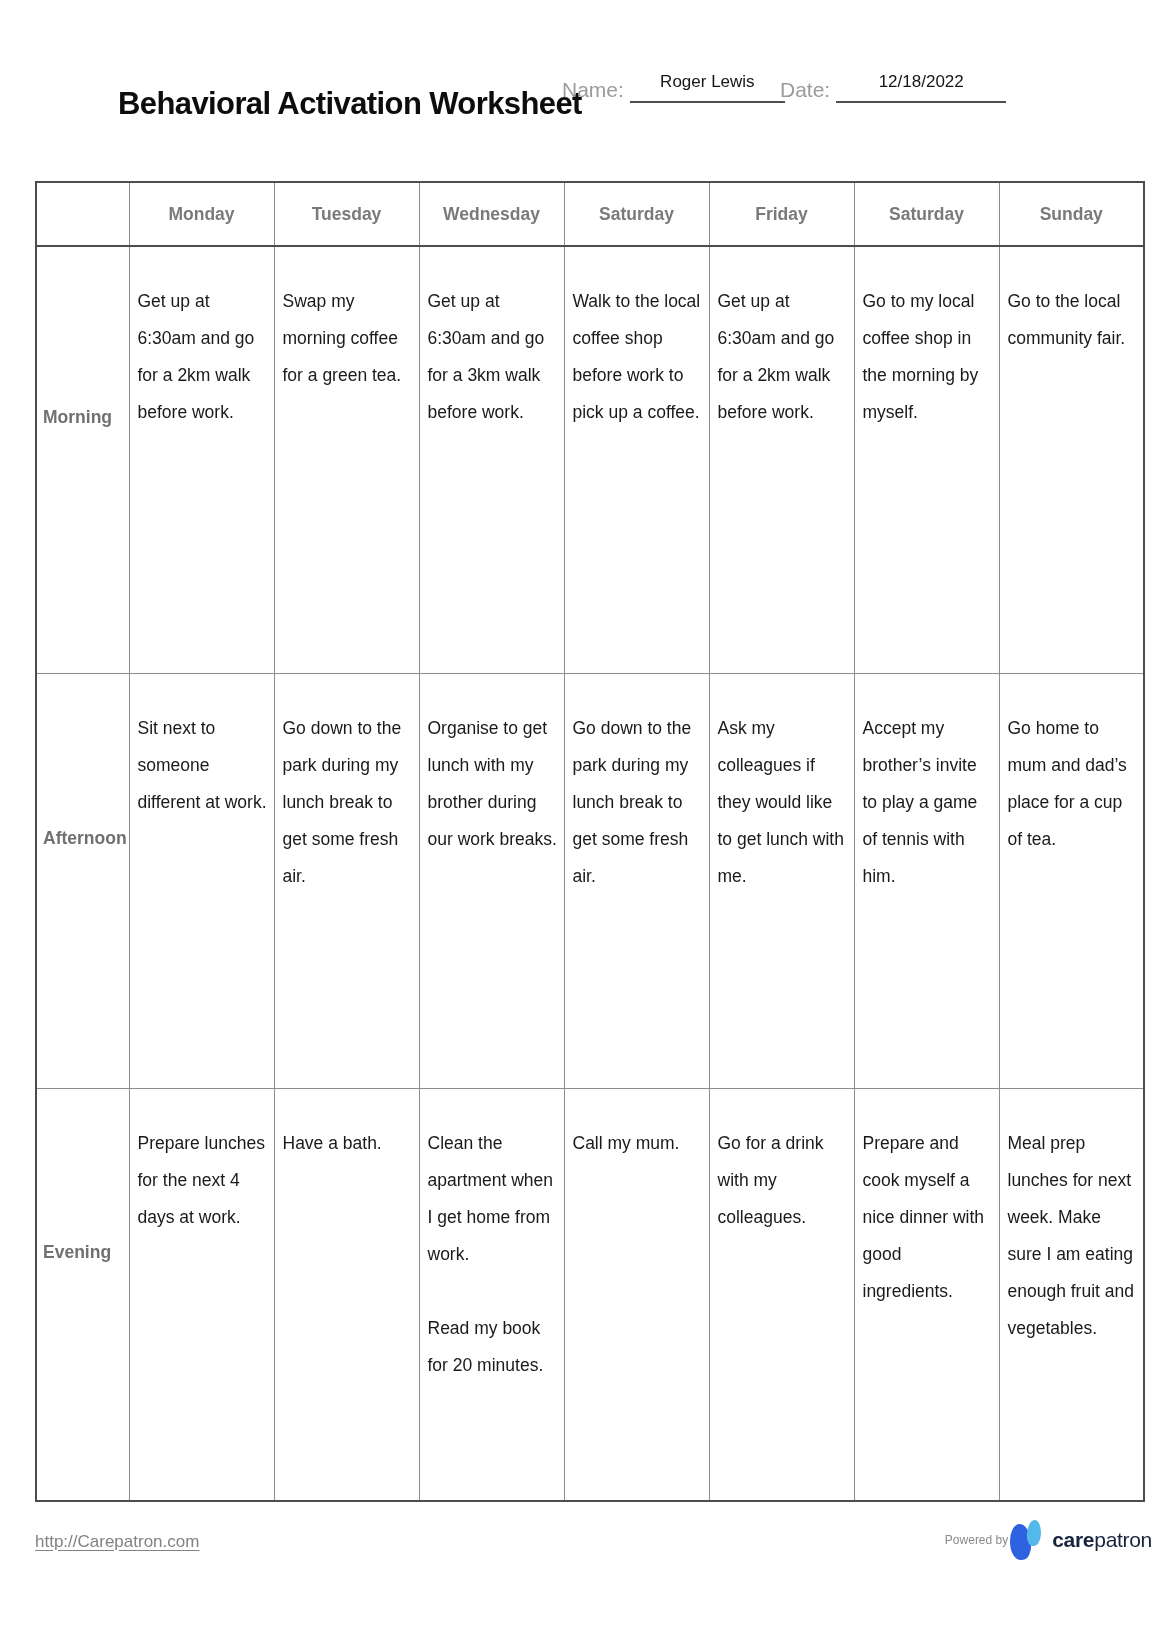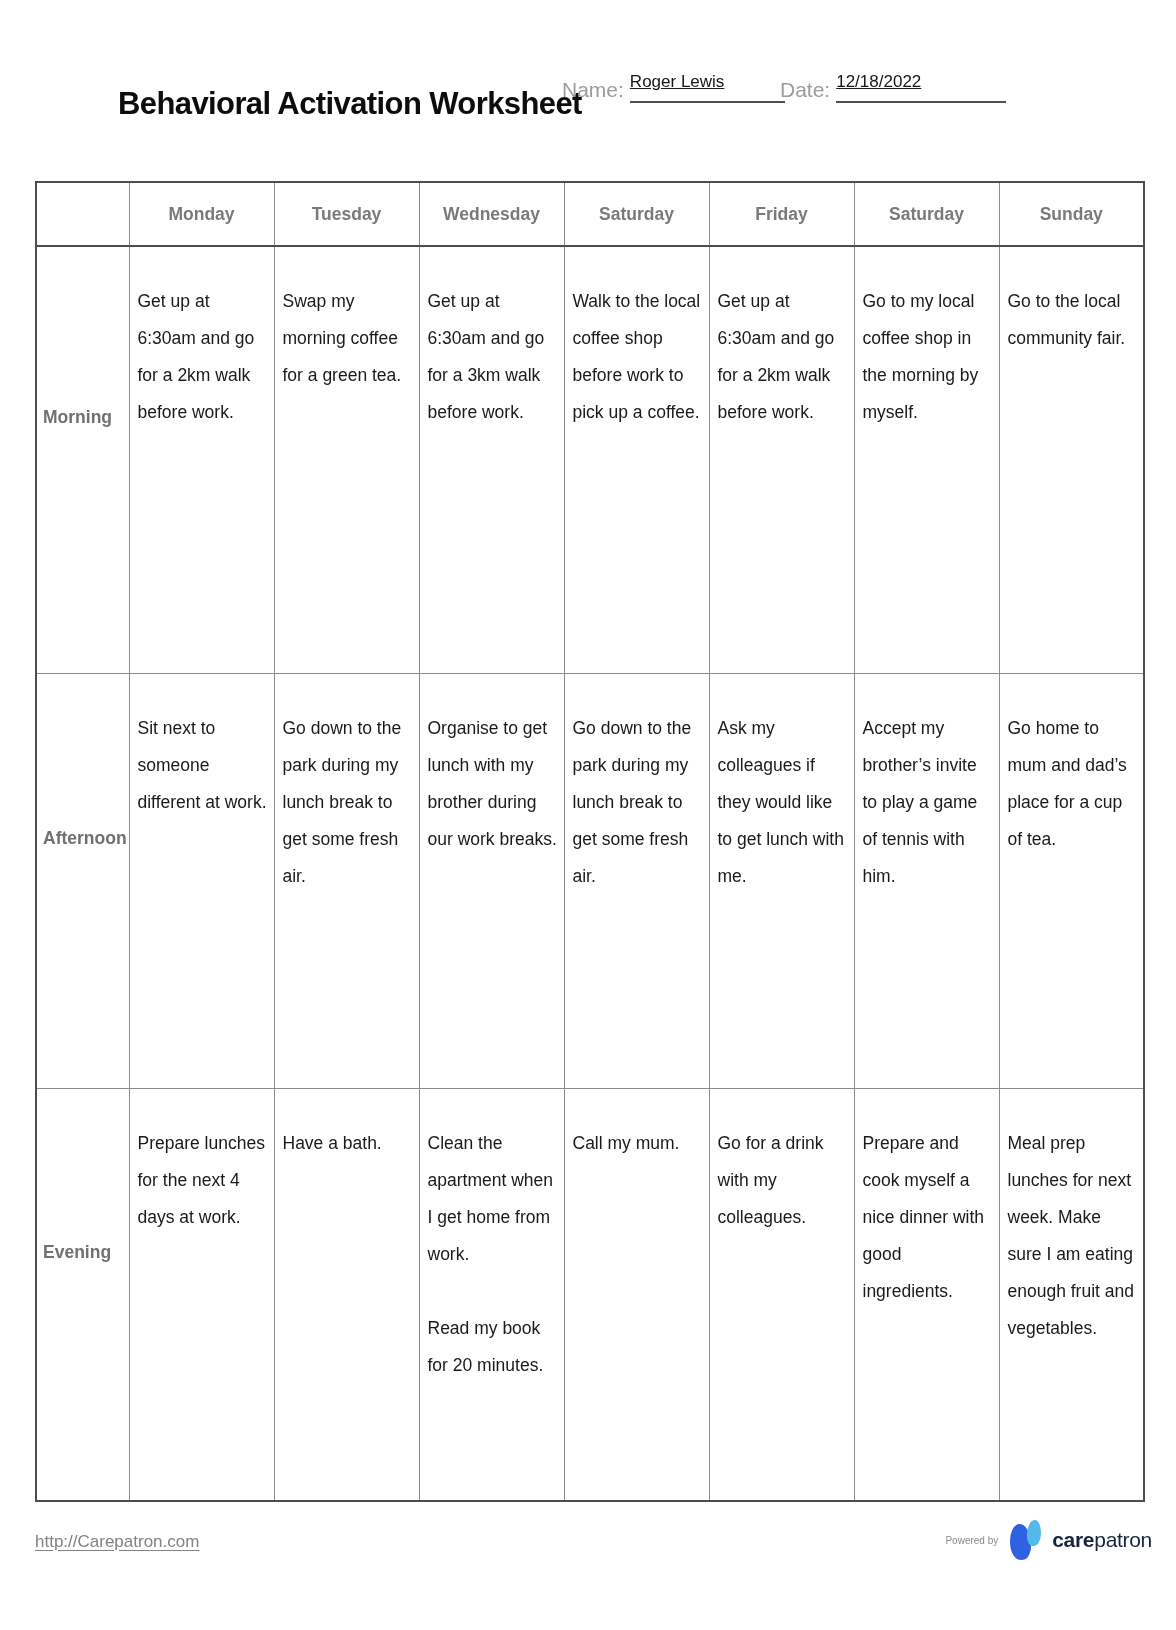--- a/index.html
+++ b/index.html
@@ -22,22 +22,22 @@
     position: absolute; top: 72px;
     display: flex; align-items: flex-end;
   }
   .field-name  { left: 562px; }
   .field-date  { left: 780px; }
   .field-label {
     font-size: 21px; color: #9b9b9b; margin-right: 6px;
     padding-bottom: 1px;
   }
   .field-line {
-    display: inline-block; 
-    border-bottom: 2px solid #4f4f4f; padding-bottom: 9px; text-decoration: underline;
+    display: inline-block; text-align: center;
+    border-bottom: 2px solid #4f4f4f; padding-bottom: 9px;
   }
   .field-name .field-line { width: 155px; }
   .field-date .field-line { width: 170px; }
   .field-value { font-size: 17px; color: #161616; }
 
   
   table.schedule {
     position: absolute; left: 35px; top: 181px;
     width: 1108px; height: 1319px;
     border-collapse: collapse; table-layout: fixed;
@@ -75,21 +75,21 @@
   
   .footer-url {
     position: absolute; left: 35px; top: 1532px;
     font-size: 17px; color: #828282;
     text-decoration: underline; text-underline-offset: 3px;
   }
   .brand {
     position: absolute; right: 24px; top: 1516px;
     display: flex; align-items: center;
   }
-  .powered-by { font-size: 10px; color: #8a8a8a; margin-right: 10px; }
+  .powered-by { font-size: 12px; color: #8a8a8a; }
   .logo-icon { position: relative; width: 38px; height: 48px; margin-right: 6px; }
   .logo-shape-dark {
     position: absolute; left: 2px; top: 8px; width: 21px; height: 36px;
     background: #2e62e0;
     border-radius: 50% 50% 42% 46% / 52% 52% 46% 46%;
     transform: rotate(-4deg);
   }
   .logo-shape-light {
     position: absolute; left: 19px; top: 4px; width: 14px; height: 26px;
     background: #54b8ea;

